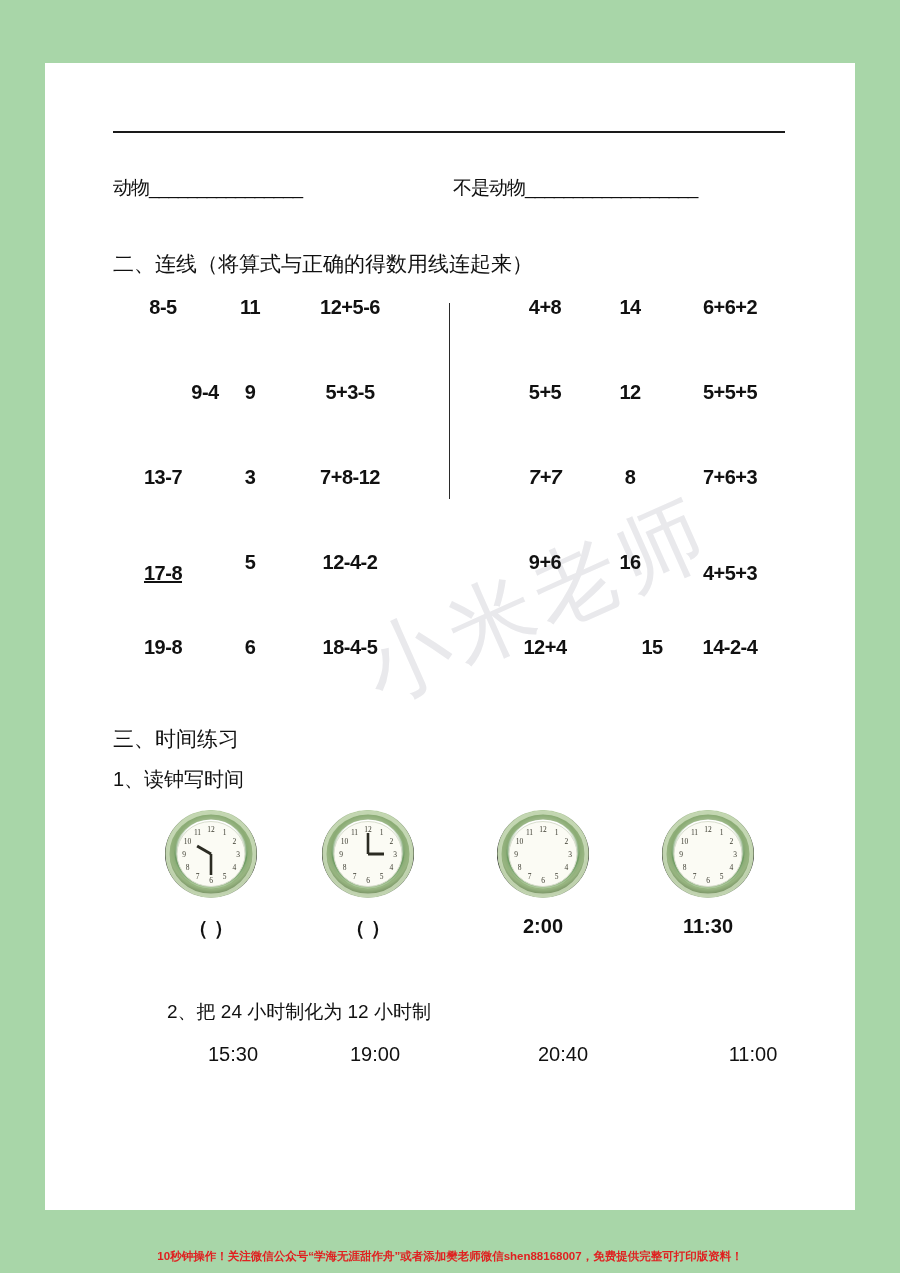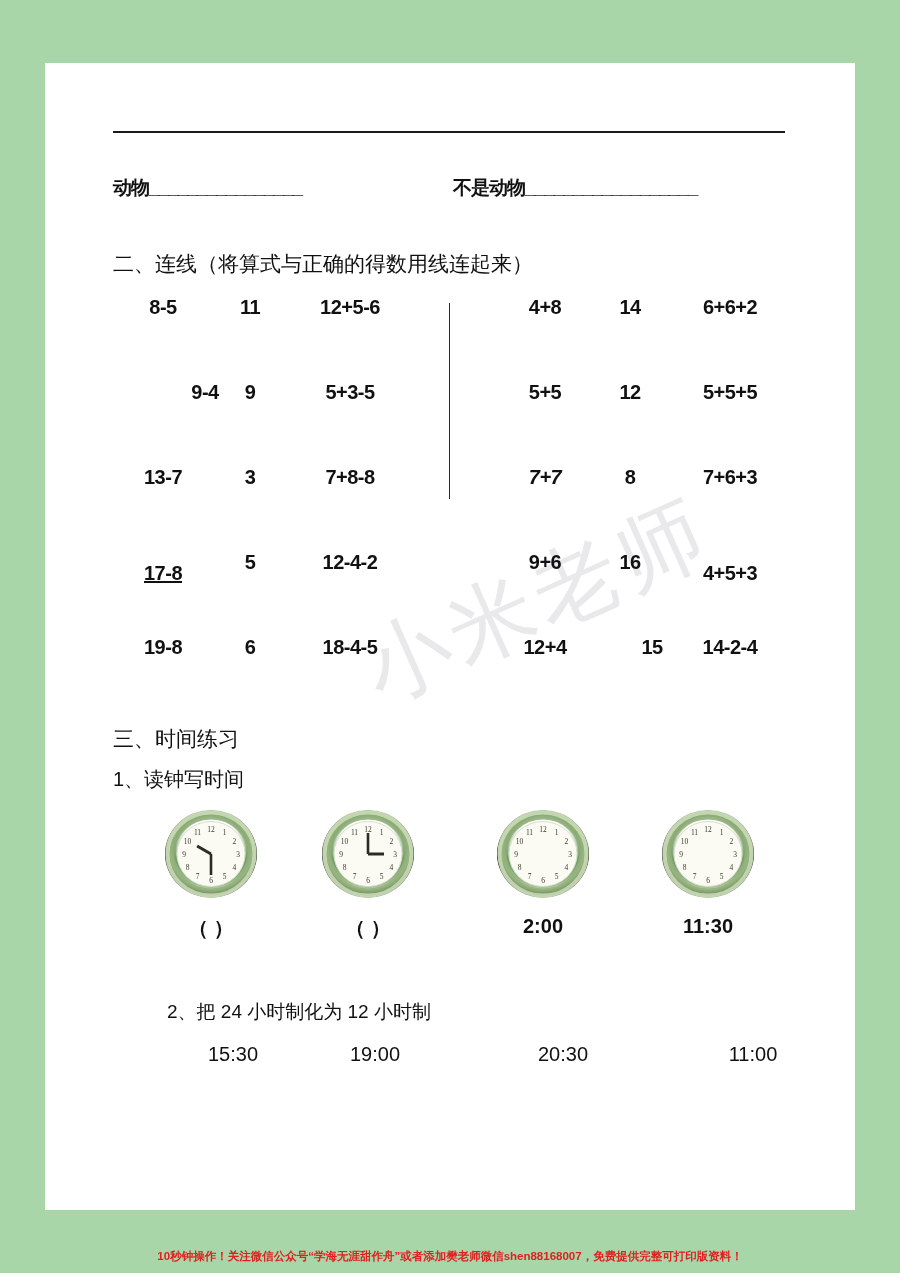--- a/index.html
+++ b/index.html
@@ -53,21 +53,21 @@
     position: absolute;
     left: 68px;
     top: 112px;
     width: 700px;
     font-size: 19px;
     color: #111;
   }
   .fillrow .cell { position: absolute; white-space: nowrap; }
   .fillrow .c1 { left: 0px; }
   .fillrow .c2 { left: 340px; }
-  .blank-u { letter-spacing: -1px; font-weight: bold; }
+  .blank-u { letter-spacing: -1px; }
 
   .sec-head {
     position: absolute;
     font-size: 21px;
     color: #111;
     white-space: nowrap;
     font-weight: 500;
   }
   .sec2 { left: 68px; top: 187px; }
   .sec3 { left: 68px; top: 662px; }
@@ -161,21 +161,21 @@
         <div class="lt-cell" style="left: 58px; top: 170px;">13-7</div>
         <div class="lt-cell" style="left: 58px; top: 266px; text-decoration: underline;">17-8</div>
         <div class="lt-cell" style="left: 58px; top: 340px;">19-8</div>
         <div class="lt-cell" style="left: 145px; top: 0px;">11</div>
         <div class="lt-cell" style="left: 145px; top: 85px;">9</div>
         <div class="lt-cell" style="left: 145px; top: 170px;">3</div>
         <div class="lt-cell" style="left: 145px; top: 255px;">5</div>
         <div class="lt-cell" style="left: 145px; top: 340px;">6</div>
         <div class="lt-cell" style="left: 245px; top: 0px;">12+5-6</div>
         <div class="lt-cell" style="left: 245px; top: 85px;">5+3-5</div>
-        <div class="lt-cell" style="left: 245px; top: 170px;">7+8-8</div>
+        <div class="lt-cell" style="left: 245px; top: 170px;">7+8-12</div>
         <div class="lt-cell" style="left: 245px; top: 255px;">12-4-2</div>
         <div class="lt-cell" style="left: 245px; top: 340px;">18-4-5</div>
         <div class="lt-cell" style="left: 440px; top: 0px;">4+8</div>
         <div class="lt-cell" style="left: 440px; top: 85px;">5+5</div>
         <div class="lt-cell" style="left: 440px; top: 170px; font-style: italic;">7+7</div>
         <div class="lt-cell" style="left: 440px; top: 255px;">9+6</div>
         <div class="lt-cell" style="left: 440px; top: 340px;">12+4</div>
         <div class="lt-cell" style="left: 525px; top: 0px; text-align: center;">14</div>
         <div class="lt-cell" style="left: 525px; top: 85px;">12</div>
         <div class="lt-cell" style="left: 525px; top: 170px;">8</div>
@@ -323,20 +323,20 @@
         <div class="pc" style="left: 263px;">（        ）</div>
         <div class="pc" style="left: 438px;">2:00</div>
         <div class="pc" style="left: 603px;">11:30</div>
       </div>
 
     <div class="sec-head sub2">2、把 24 小时制化为 12 小时制</div>
 
     <div class="timerow" id="time-row">
         <div class="tc" style="left: 128px;">15:30</div>
         <div class="tc" style="left: 270px;">19:00</div>
-        <div class="tc" style="left: 458px;">20:30</div>
+        <div class="tc" style="left: 458px;">20:40</div>
         <div class="tc" style="left: 648px;">11:00</div>
       </div>
 
   </div>
 </div>
 
 <div class="footer">10秒钟操作！关注微信公众号“学海无涯甜作舟”或者添加樊老师微信shen88168007，免费提供完整可打印版资料！</div>
 
 </body></html>

